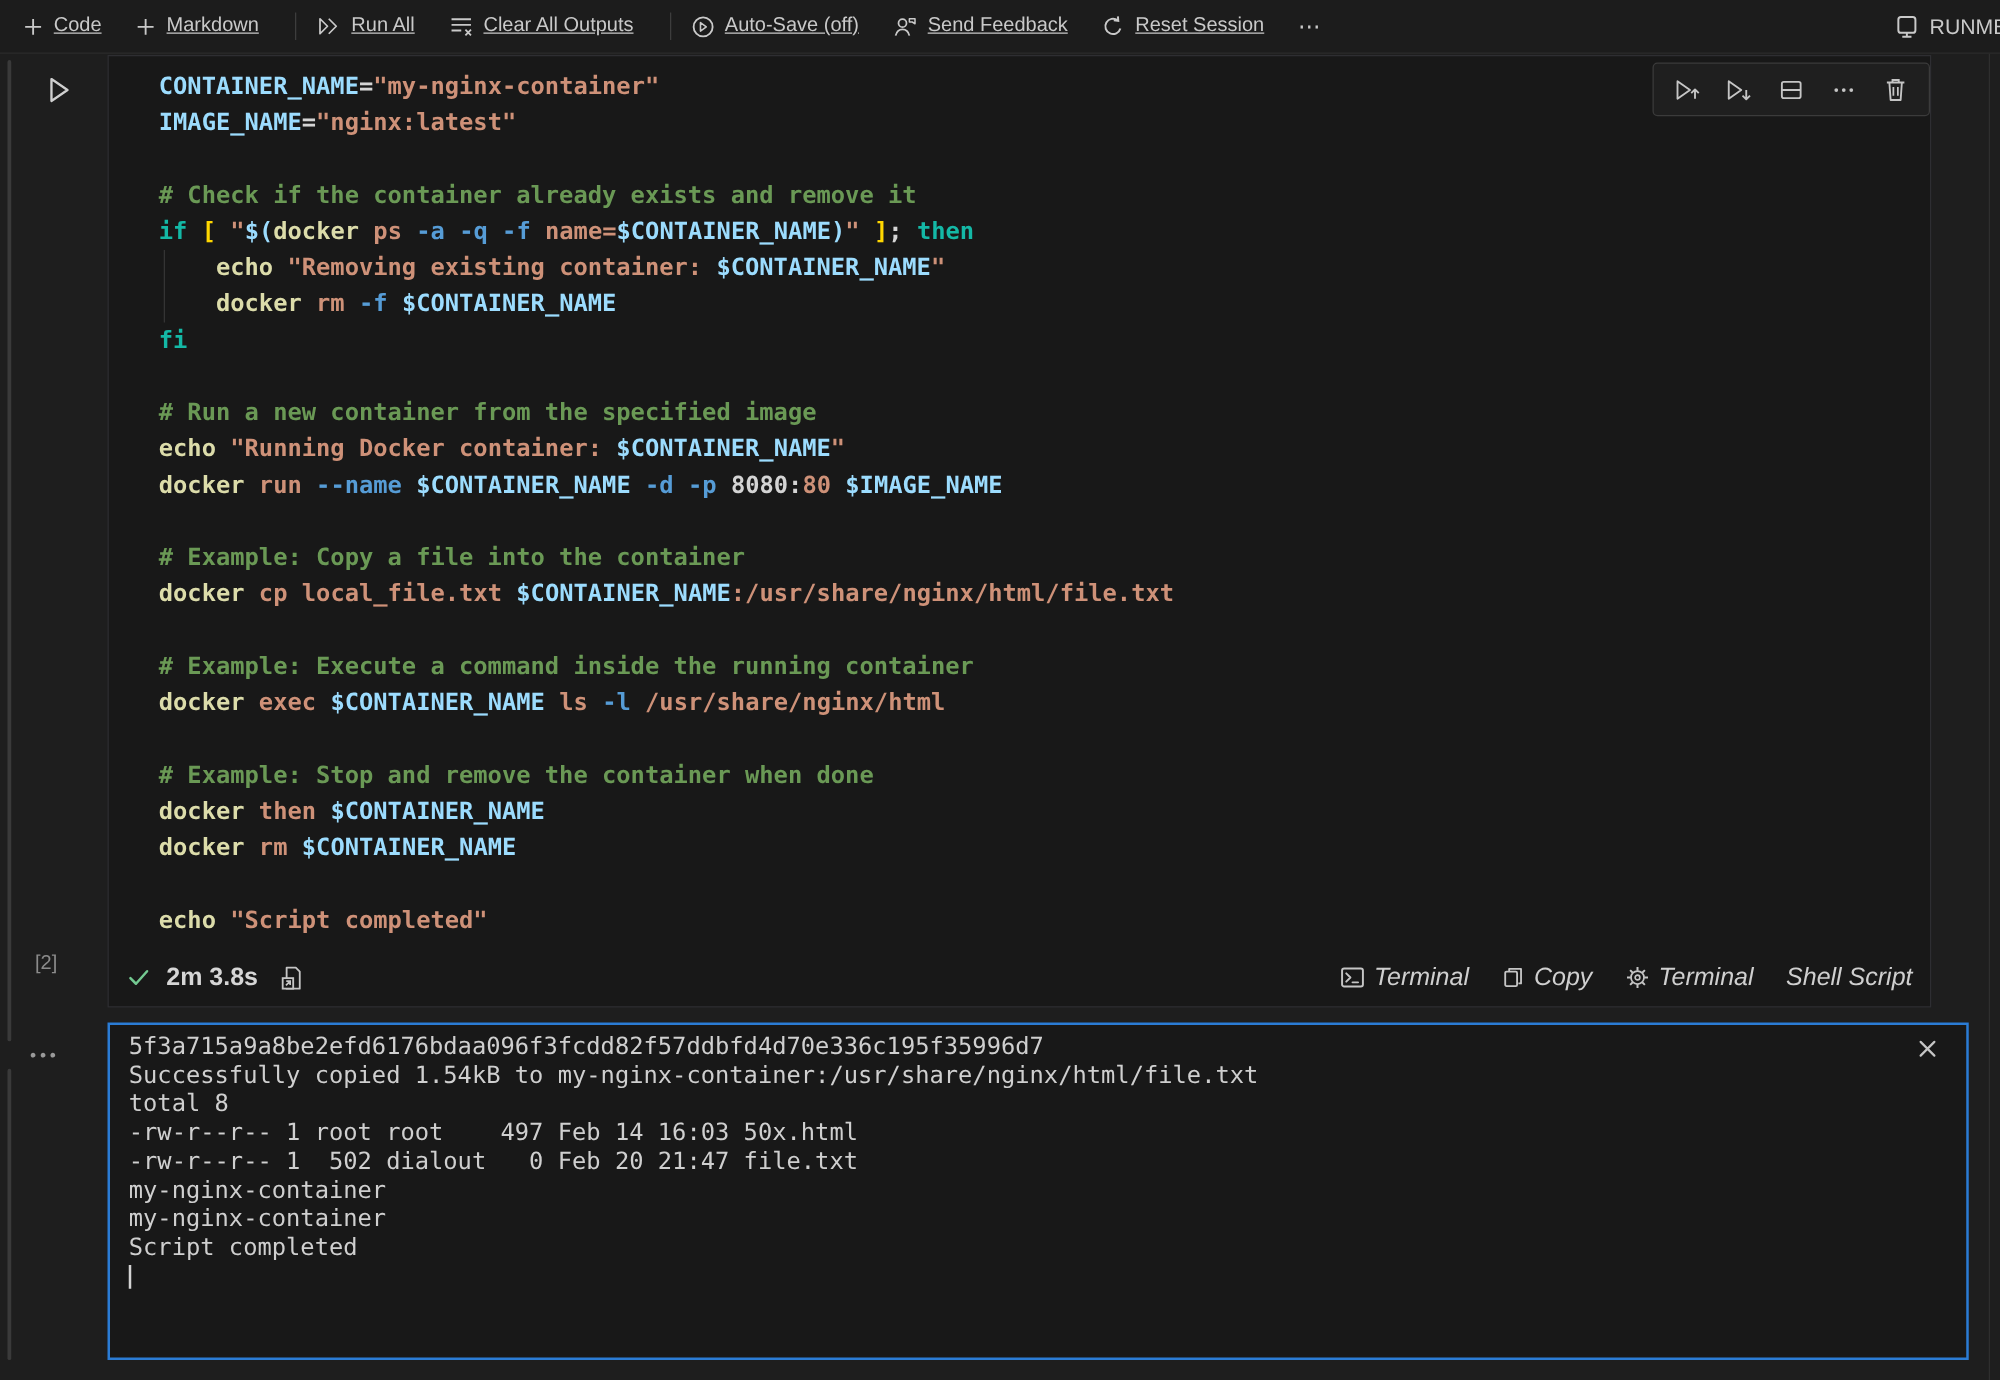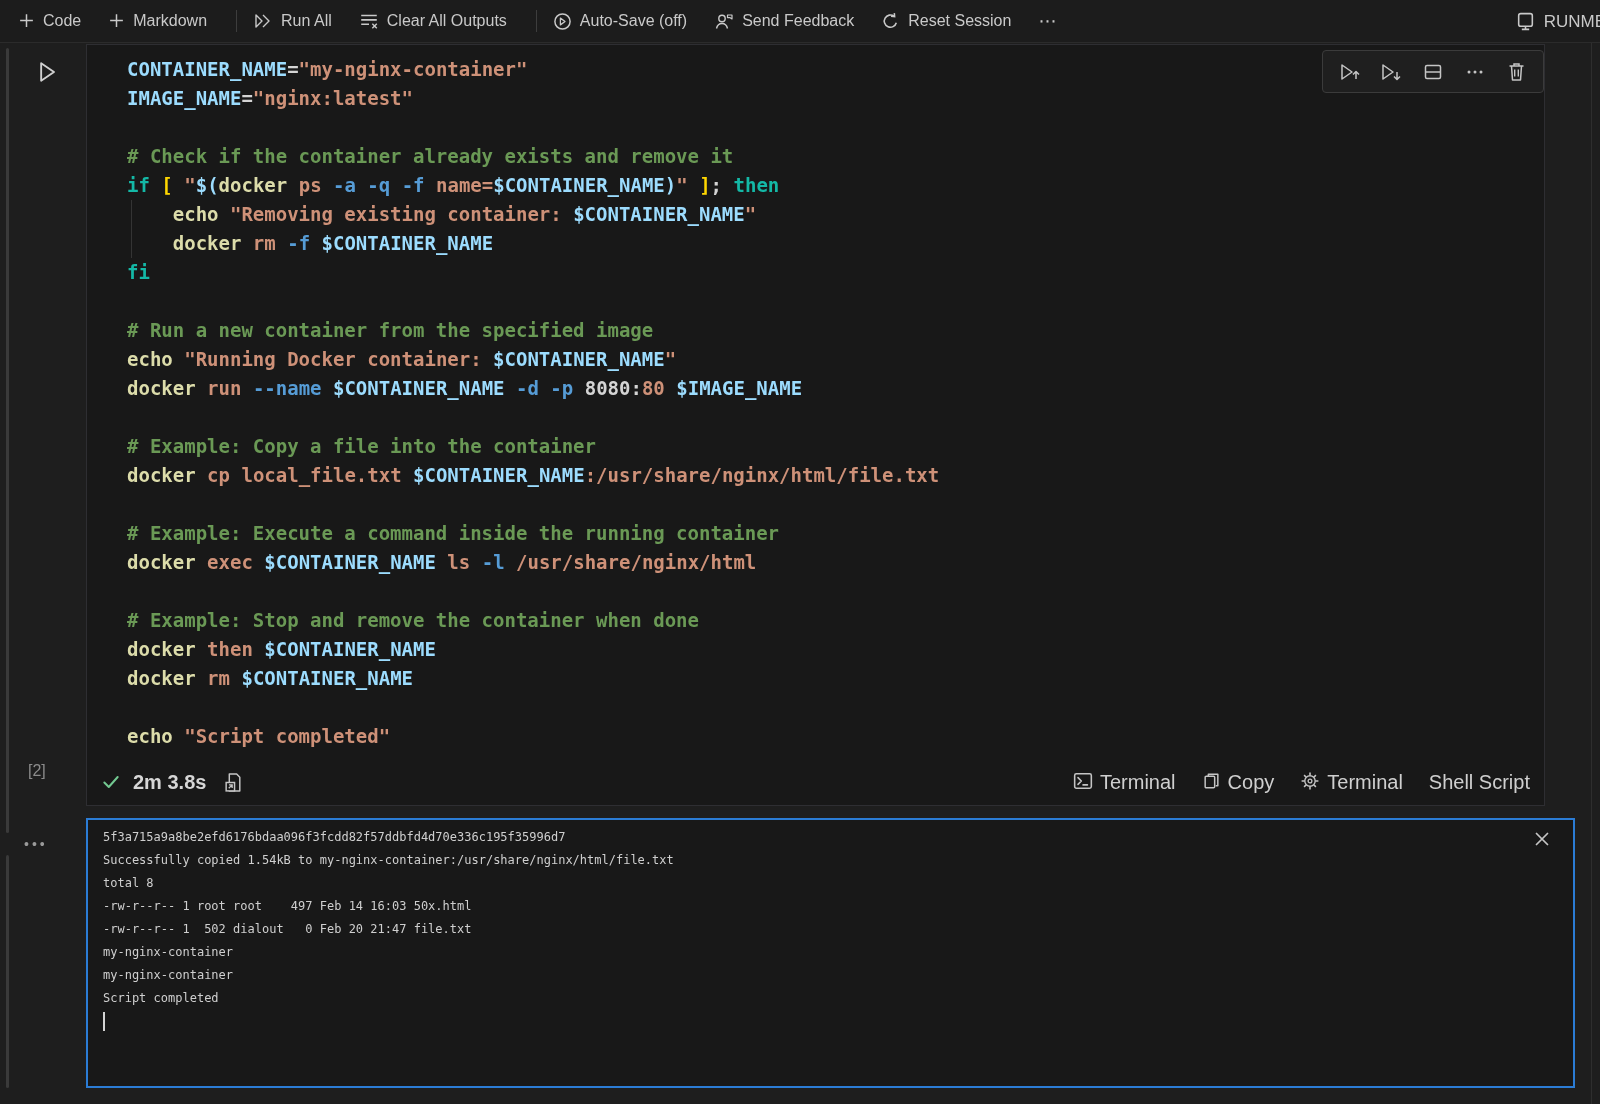--- a/index.html
+++ b/index.html
@@ -4,21 +4,21 @@
 <style>
   * { margin:0; padding:0; box-sizing:border-box; }
   html,body { width:1600px; height:1104px; background:#1e1e1e; overflow:hidden;
               font-family:"Liberation Sans", sans-serif; }
   svg { display:block; }
 
   
   #top-toolbar { position:absolute; left:0; top:0; width:1600px; height:43px;
     background:#1c1c1c; border-bottom:1px solid #2b2b2b;
     display:flex; align-items:center; padding-left:18px; color:#c9c9c9; font-size:16px; }
-  .tb-item { display:flex; gap:8px; margin-right:27px; cursor:default; white-space:nowrap; }
+  .tb-item { display:flex; align-items:center; gap:8px; margin-right:27px; cursor:default; white-space:nowrap;text-decoration:underline; }
   .tb-sep { width:1px; height:22px; background:#3d3d3d; margin:0 16px 0 2px; }
   .tb-dots { font-size:18px; letter-spacing:2px; color:#c9c9c9; margin-right:20px; }
   #tb-right { position:absolute; right:-6px; top:0; height:43px; display:flex; align-items:center; gap:8px; }
 
   
   .rail-bar { position:absolute; left:6px; width:3px; background:#3a3a3a; border-radius:2px; }
   #rail-bar-cell { top:48px; height:785px; }
   #rail-bar-output { top:855px; height:233px; }
   #right-edge { position:absolute; left:1591px; top:43px; width:1px; height:1061px; background:#2e2e2e; }
 
@@ -50,28 +50,28 @@
 
   
   #exec-count { position:absolute; left:28px; top:762px; color:#8b8b8b; font-size:16px; }
   #output-more { position:absolute; left:24px; top:836px; color:#9a9a9a; font-size:14px; letter-spacing:3px; cursor:pointer; }
 
   
   #status-bar { position:absolute; left:0; right:0; bottom:0; height:46px;
     display:flex; align-items:center; padding:0 14px; color:#cfcfcf; font-size:20px; }
   .sb-left { display:flex; align-items:center; gap:12px; }
   .sb-right { margin-left:auto; display:flex; align-items:center; gap:26px; }
-  .sb-item { display:flex; gap:7px; cursor:pointer; white-space:nowrap; }
+  .sb-item { display:flex; align-items:center; gap:7px; cursor:pointer; white-space:nowrap;font-style:italic; }
   #sb-duration { font-weight:bold; color:#d6d6d6; }
 
   
   #output-panel { position:absolute; left:86px; top:818px; width:1489px; height:270px;
     background:#181818; border:2px solid #2b7cd5; }
   #terminal { padding:6px 0 0 15px; font-family:"DejaVu Sans Mono", monospace;
-    font-size:12px; color:#cfcfcf; }
+    font-size:19px; color:#cfcfcf; }
   .t-line { height:23px; line-height:23px; white-space:pre; }
   #caret { display:inline-block; width:2px; height:19px; background:#d4d4d4; margin-top:2px; }
   #output-close { position:absolute; top:8px; right:20px; width:22px; height:22px; cursor:pointer; }
 </style>
 </head>
 <body>
 
 <div id="top-toolbar">
   <div class="tb-item">
     <span>

